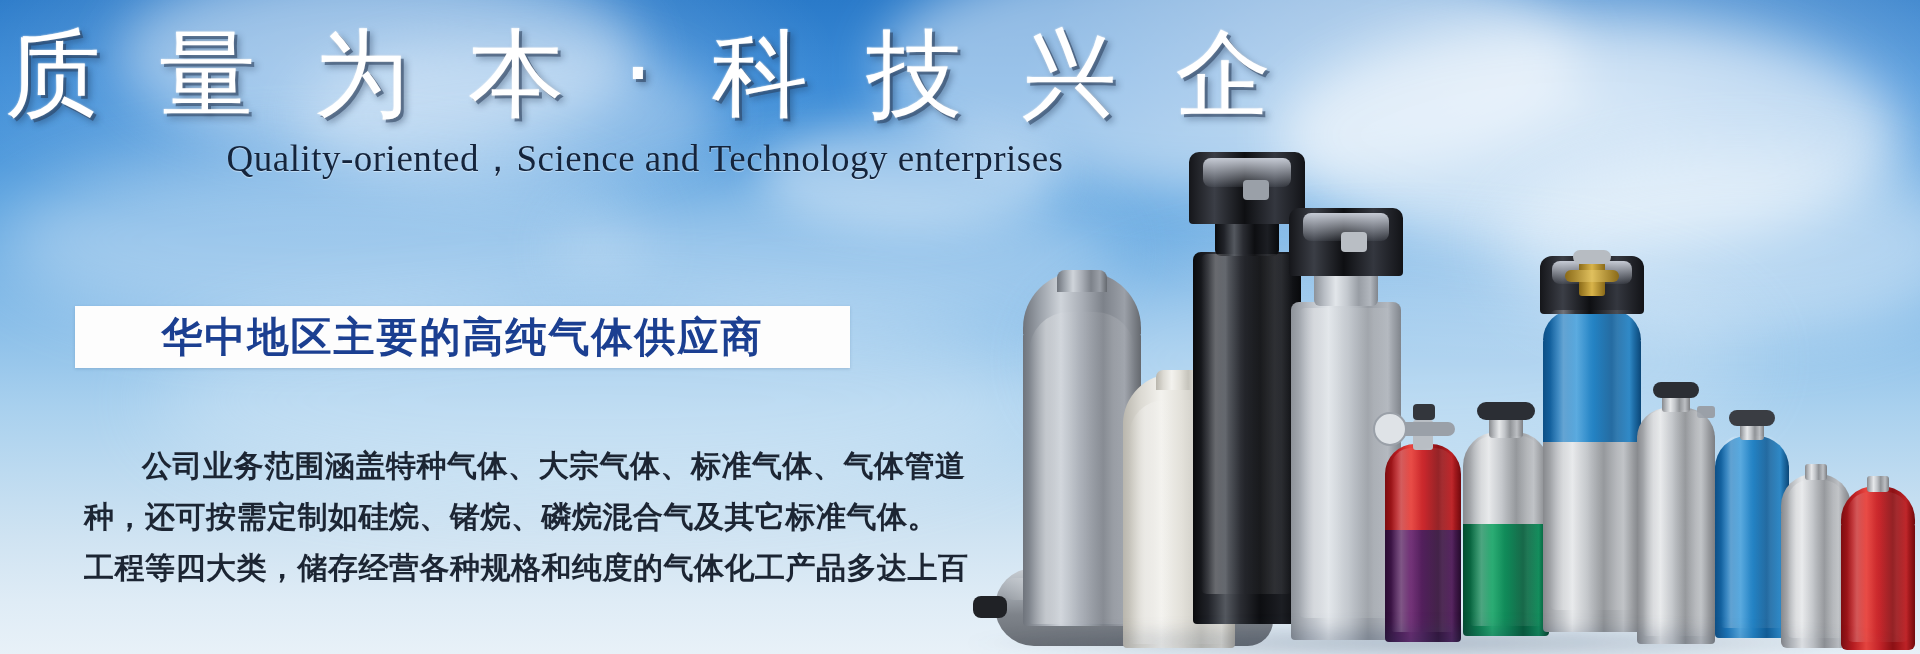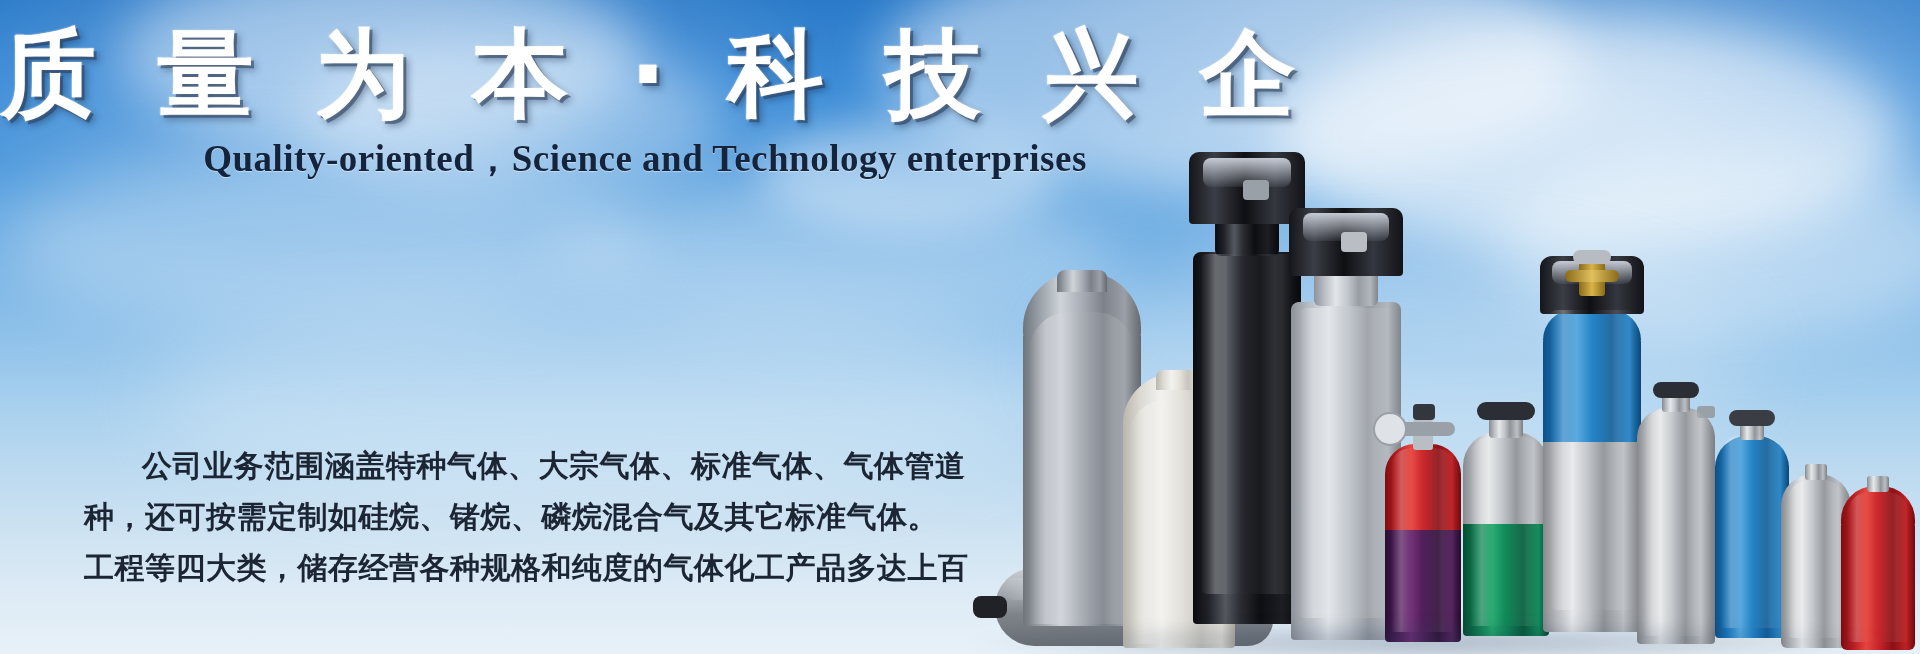--- a/index.html
+++ b/index.html
@@ -37,31 +37,31 @@
   .c6{left:560px;top:170px;width:560px;height:160px;opacity:.40;filter:blur(32px);}
   .c7{left:1500px;top:150px;width:480px;height:190px;opacity:.55;filter:blur(32px);}
   .c8{left:150px;top:300px;width:900px;height:200px;opacity:.35;filter:blur(40px);}
   .c9{left:1050px;top:250px;width:700px;height:220px;opacity:.32;filter:blur(40px);}
   .c10{left:760px;top:120px;width:300px;height:110px;opacity:.50;filter:blur(20px);}
 
   
   .headline{
     position:absolute;left:0;top:24px;width:1290px;text-align:center;
     font-family:"DejaVu Sans", sans-serif;
-    font-weight:bold;font-size:96px;line-height:1.06;
+    font-weight:normal;font-size:96px;line-height:1.06;
     letter-spacing:14px;color:#ffffff;white-space:nowrap;
     text-shadow:
       3px 3px 0 rgba(40,60,90,.55),
       5px 5px 7px rgba(20,40,70,.40),
       0 0 2px rgba(255,255,255,.9);
   }
   .subhead{
     position:absolute;left:0;top:134px;width:1290px;text-align:center;
     font-family:"Liberation Serif", serif;
-    font-weight:bold;font-size:37px;letter-spacing:.5px;
+    font-weight:normal;font-size:37px;letter-spacing:.5px;
     color:#14243c;white-space:nowrap;
     text-shadow:0 1px 1px rgba(255,255,255,.45);
   }
 
   .highlight-box{
     position:absolute;left:75px;top:306px;width:775px;height:62px;
     background:#fdfdfd;
     box-shadow:0 1px 3px rgba(30,60,100,.18);
     display:flex;align-items:center;justify-content:center;
   }
@@ -130,20 +130,23 @@
   <div class="cloud c5"></div>
   <div class="cloud c6"></div>
   <div class="cloud c7"></div>
   <div class="cloud c8"></div>
   <div class="cloud c9"></div>
   <div class="cloud c10"></div>
 
   <div class="headline">质 量 为 本 · 科 技 兴 企</div>
   <div class="subhead">Quality-oriented，Science and Technology enterprises</div>
 
+  <div class="highlight-box">
+    <span class="hl-text">华中地区主要的高纯气体供应商</span>
+  </div>
 
   <div class="paragraph">
     <div class="p-line indent">公司业务范围涵盖特种气体、大宗气体、标准气体、气体管道</div>
     <div class="p-line">种，还可按需定制如硅烷、锗烷、磷烷混合气及其它标准气体。</div>
     <div class="p-line">工程等四大类，储存经营各种规格和纯度的气体化工产品多达上百</div>
   </div>
 
   <div class="cylinders">
 
     <div class="cyl" style="left:18px;bottom:8px;width:300px;height:78px;">

